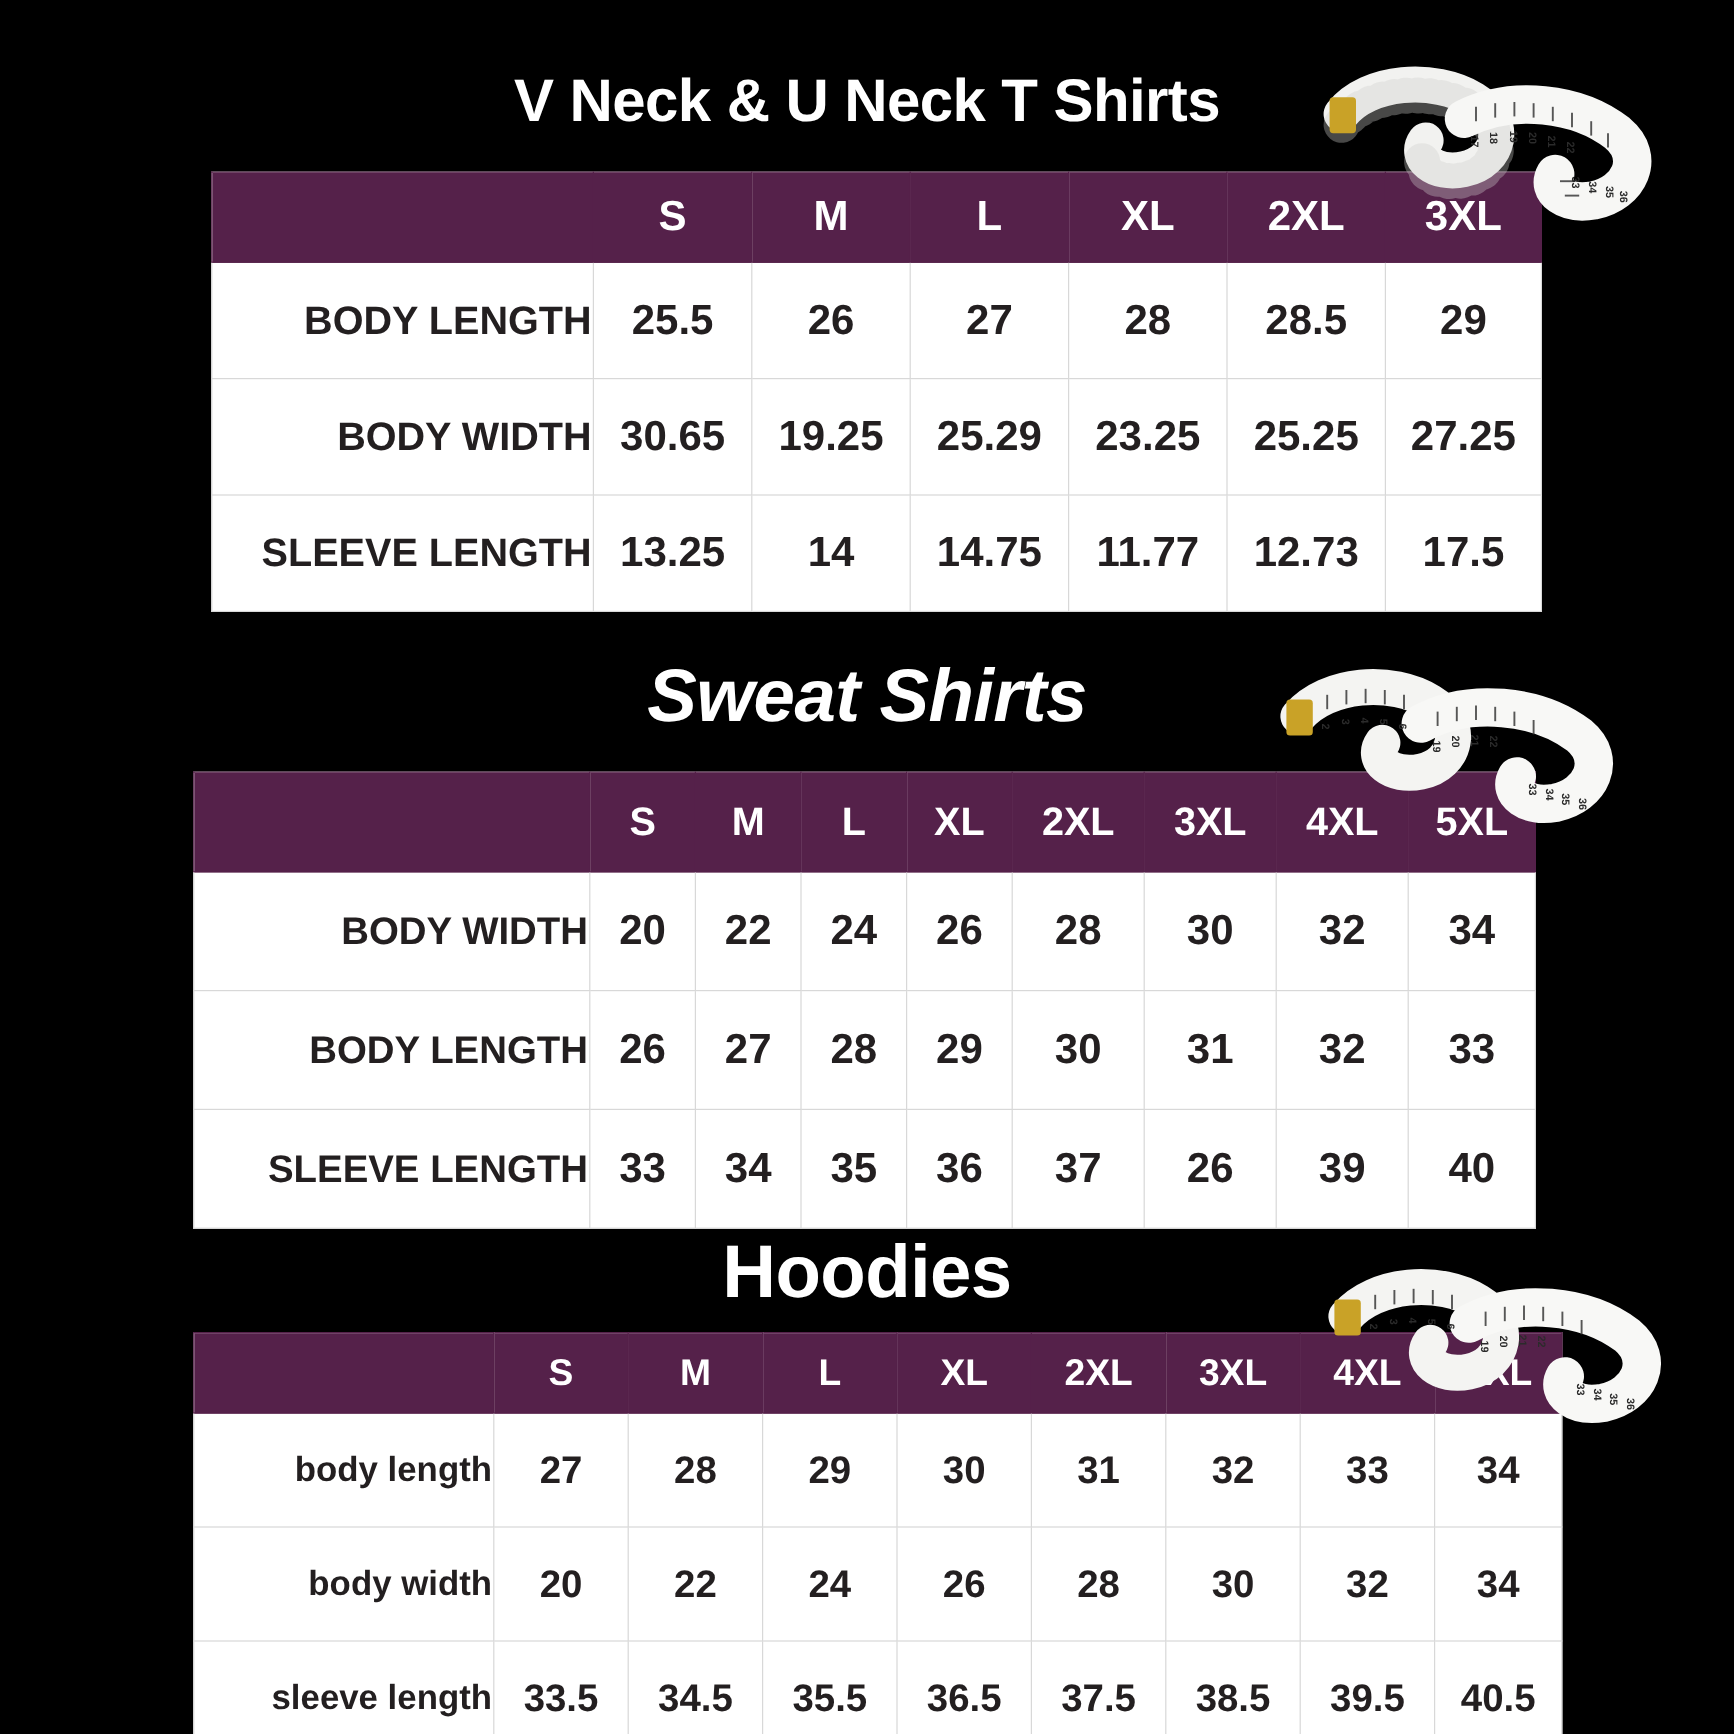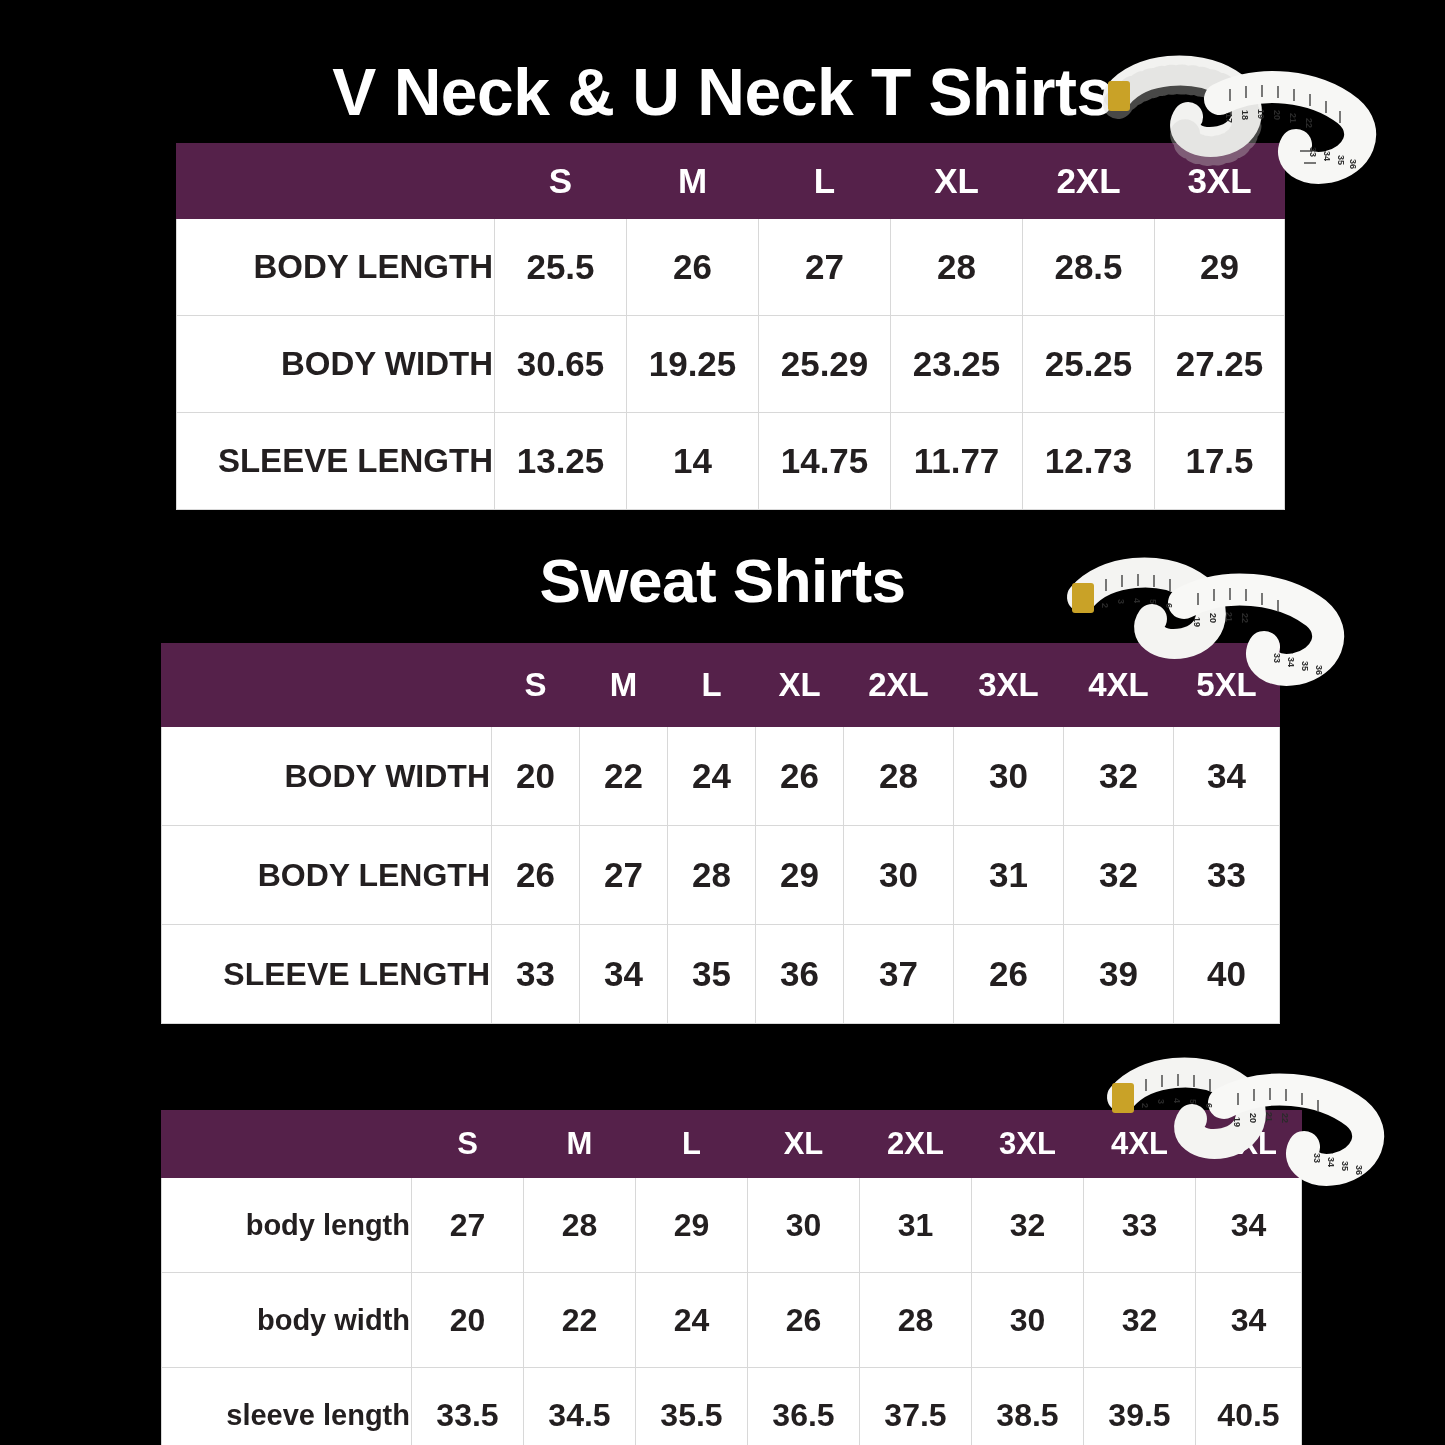--- a/index.html
+++ b/index.html
@@ -28,21 +28,21 @@
   }
 
   .section-title {
     color: #ffffff;
     font-weight: bold;
     text-align: center;
     letter-spacing: -0.5px;
     line-height: 1.05;
   }
 
-  .title-1 { font-size: 66px; }
+  .title-1 { font-size: 50px; }
   .title-2 { font-size: 62px; }
   .title-3 { font-size: 62px; }
 
   table.size-table {
     border-collapse: collapse;
     background: #ffffff;
     table-layout: fixed;
   }
 
   table.size-table th,
@@ -194,21 +194,21 @@
           <text x="210" y="92" transform="rotate(90 210 92)">33</text>
           <text x="224" y="96" transform="rotate(90 224 96)">34</text>
           <text x="238" y="100" transform="rotate(90 238 100)">35</text>
           <text x="250" y="104" transform="rotate(90 250 104)">36</text>
         </g>
         <rect x="8" y="26" width="22" height="30" rx="3" fill="#c9a227"></rect>
       </g>
     </svg>
   </div>
 
-  <div class="section" style="top:548px;">
+  <div class="section" style="top:548px;font-style:italic;">
     <div class="section-title title-2">Sweat Shirts</div>
   </div>
 
   <table class="size-table" id="table-sweatshirts">
     <colgroup>
       <col style="width:330px">
       <col style="width:88px">
         <col style="width:88px">
         <col style="width:88px">
         <col style="width:88px">
@@ -298,20 +298,23 @@
           <text x="214" y="98" transform="rotate(90 214 98)">33</text>
           <text x="228" y="102" transform="rotate(90 228 102)">34</text>
           <text x="242" y="106" transform="rotate(90 242 106)">35</text>
           <text x="256" y="110" transform="rotate(90 256 110)">36</text>
         </g>
         <rect x="12" y="28" width="22" height="30" rx="3" fill="#c9a227"></rect>
       </g>
     </svg>
   </div>
 
+  <div class="section" style="top:1028px;">
+    <div class="section-title title-3">Hoodies</div>
+  </div>
 
   <table class="size-table" id="table-hoodies">
     <colgroup>
       <col style="width:250px">
       <col style="width:112px">
         <col style="width:112px">
         <col style="width:112px">
         <col style="width:112px">
       <col style="width:112px">
         <col style="width:112px">

